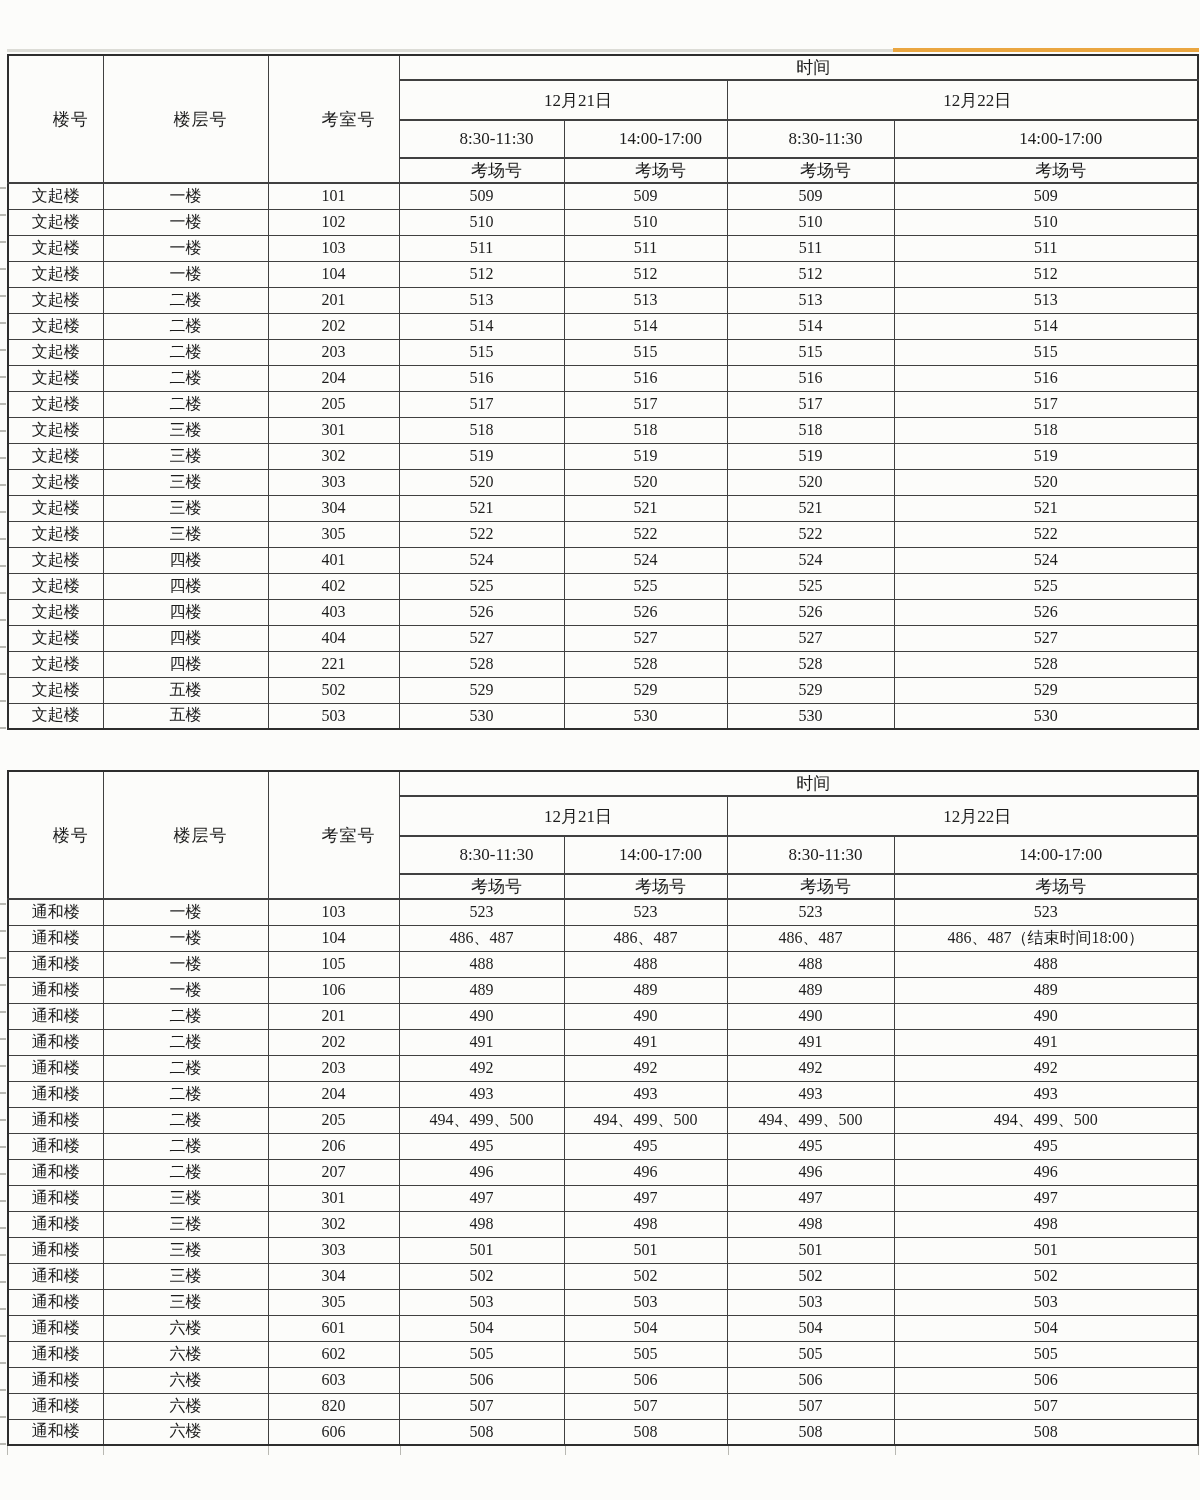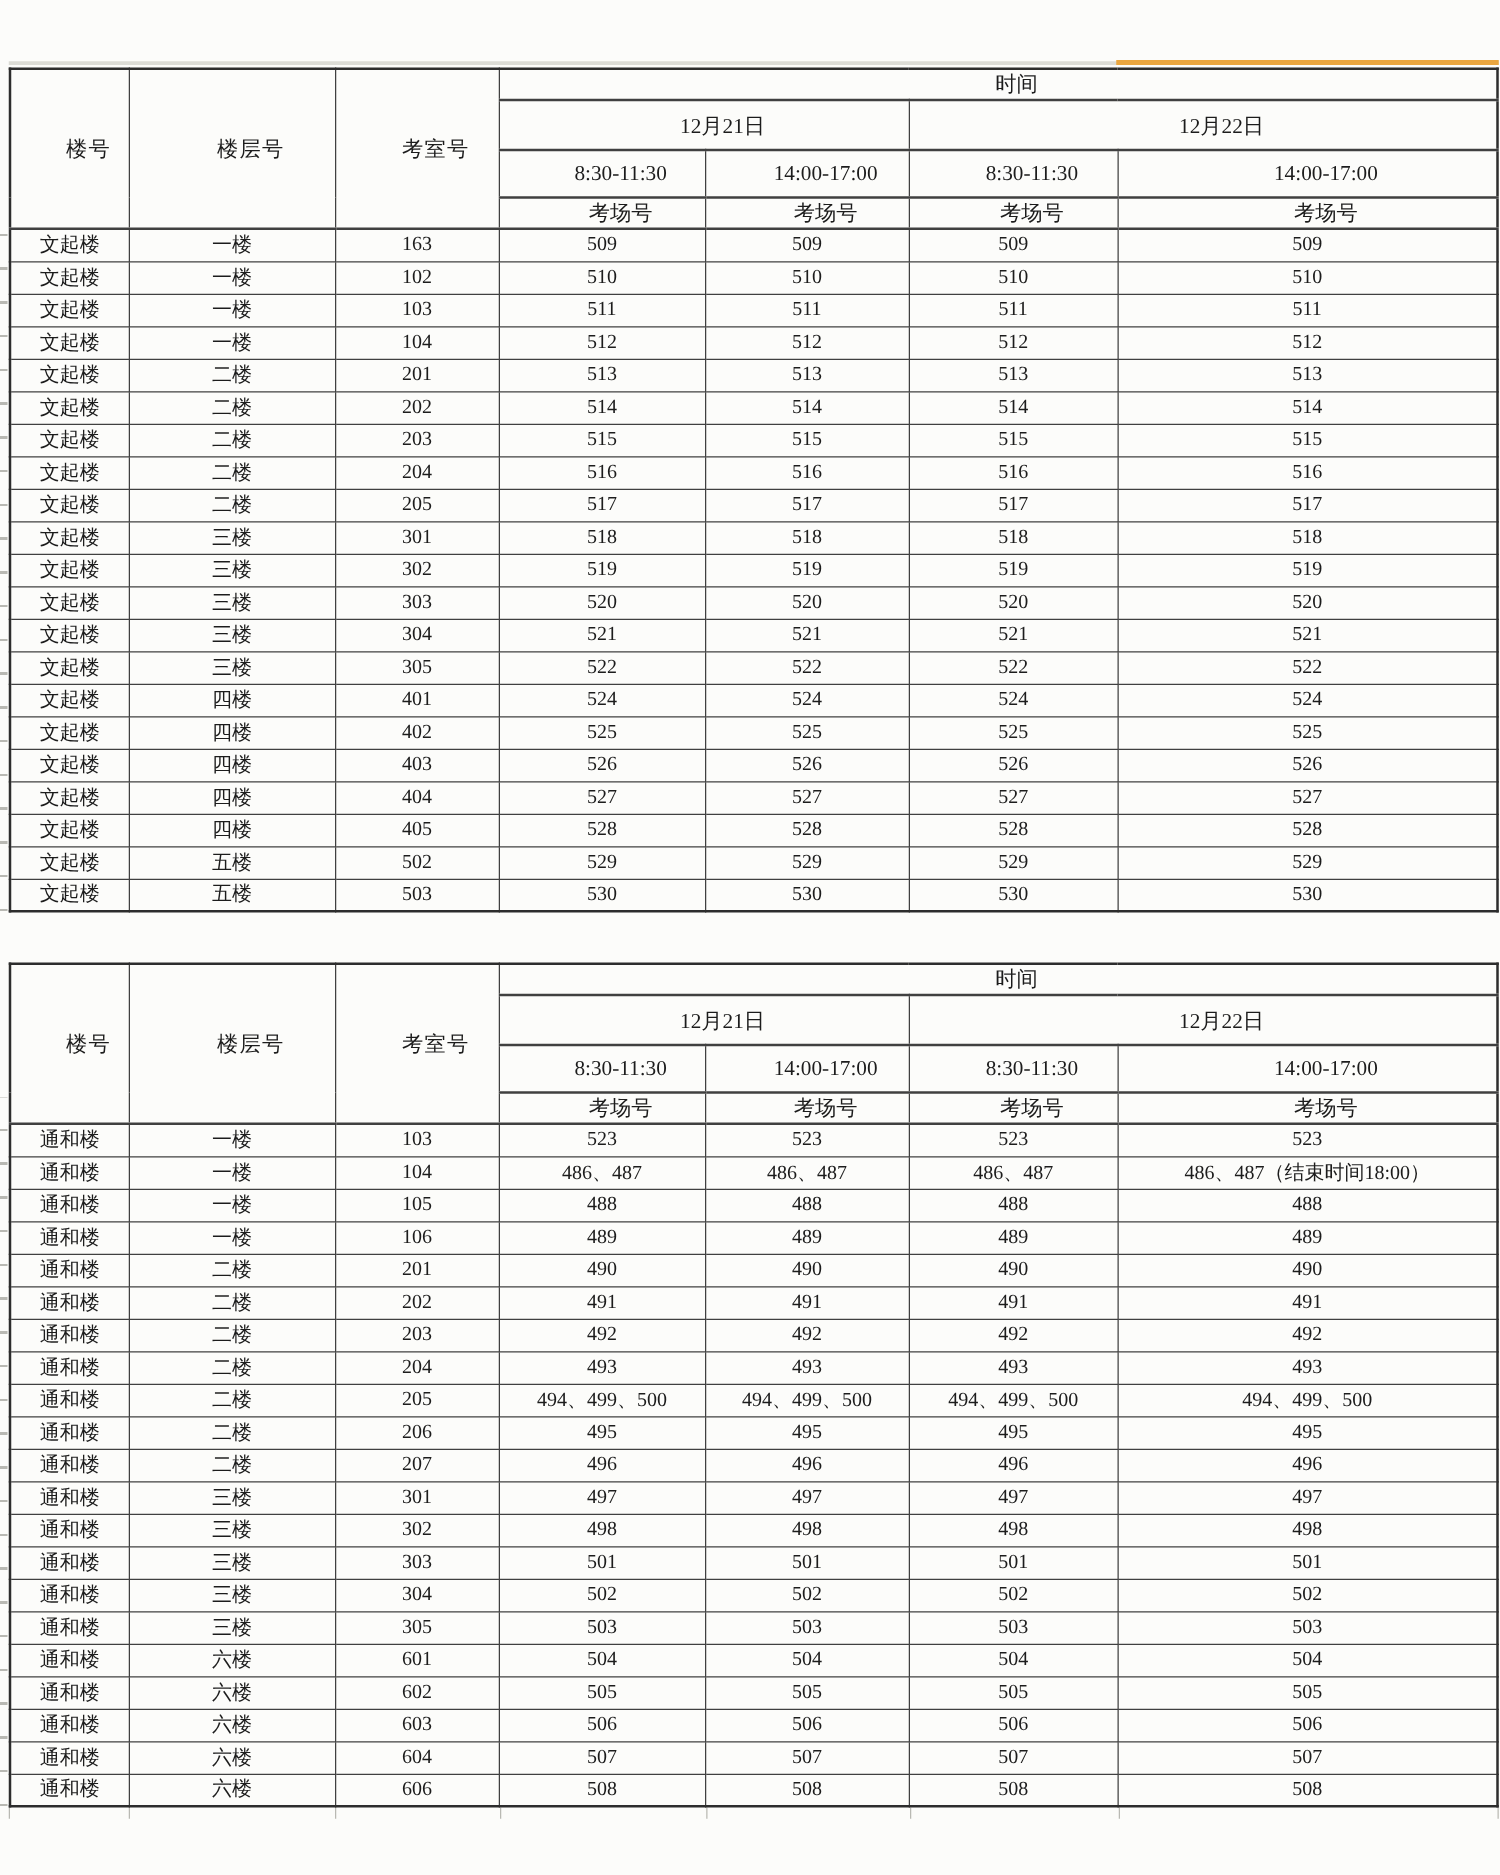--- a/index.html
+++ b/index.html
@@ -95,21 +95,21 @@
           <th>考场号</th>
           <th>考场号</th>
           <th>考场号</th>
           <th>考场号</th>
         </tr>
       </thead>
       <tbody>
           <tr>
             <td>文起楼</td>
             <td>一楼</td>
-            <td>163</td>
+            <td>101</td>
             <td>509</td>
             <td>509</td>
             <td>509</td>
             <td>509</td>
           </tr>
           <tr>
             <td>文起楼</td>
             <td>一楼</td>
             <td>102</td>
             <td>510</td>
@@ -257,21 +257,21 @@
             <td>四楼</td>
             <td>404</td>
             <td>527</td>
             <td>527</td>
             <td>527</td>
             <td>527</td>
           </tr>
           <tr>
             <td>文起楼</td>
             <td>四楼</td>
-            <td>405</td>
+            <td>221</td>
             <td>528</td>
             <td>528</td>
             <td>528</td>
             <td>528</td>
           </tr>
           <tr>
             <td>文起楼</td>
             <td>五楼</td>
             <td>502</td>
             <td>529</td>
@@ -498,21 +498,21 @@
             <td>六楼</td>
             <td>603</td>
             <td>506</td>
             <td>506</td>
             <td>506</td>
             <td>506</td>
           </tr>
           <tr>
             <td>通和楼</td>
             <td>六楼</td>
-            <td>604</td>
+            <td>820</td>
             <td>507</td>
             <td>507</td>
             <td>507</td>
             <td>507</td>
           </tr>
           <tr>
             <td>通和楼</td>
             <td>六楼</td>
             <td>606</td>
             <td>508</td>

